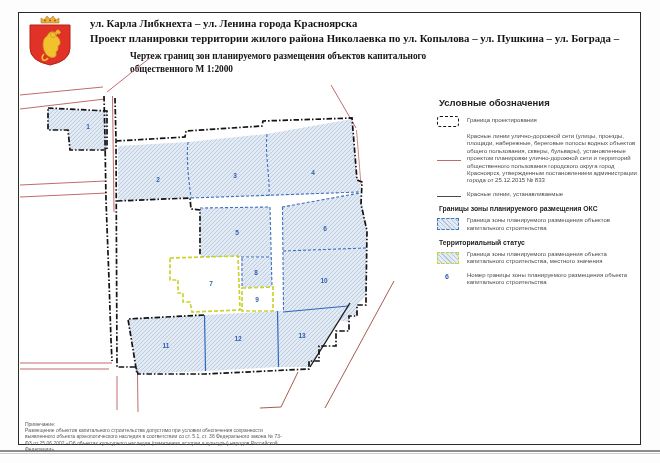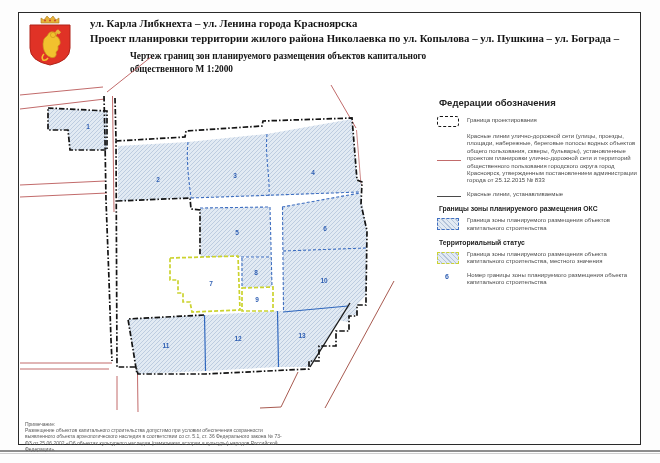--- a/index.html
+++ b/index.html
@@ -168,21 +168,21 @@
     <text x="256" y="275">8</text>
     <text x="257" y="302">9</text>
     <text x="324" y="283">10</text>
     <text x="166" y="348">11</text>
     <text x="238" y="341">12</text>
     <text x="302" y="338">13</text>
   </g>
 </svg>
 
 <div class="legend">
-  <div class="legend-title">Федерации обозначения</div>
+  <div class="legend-title">Условные обозначения</div>
 
   <div class="legend-item li-center">
     <div class="legend-icon-col">
         <div class="icon-boundary"></div>
       </div>
     <div class="legend-text">Граница проектирования</div>
   </div>
 
   <div class="legend-item li-center">
     <div class="legend-icon-col">

